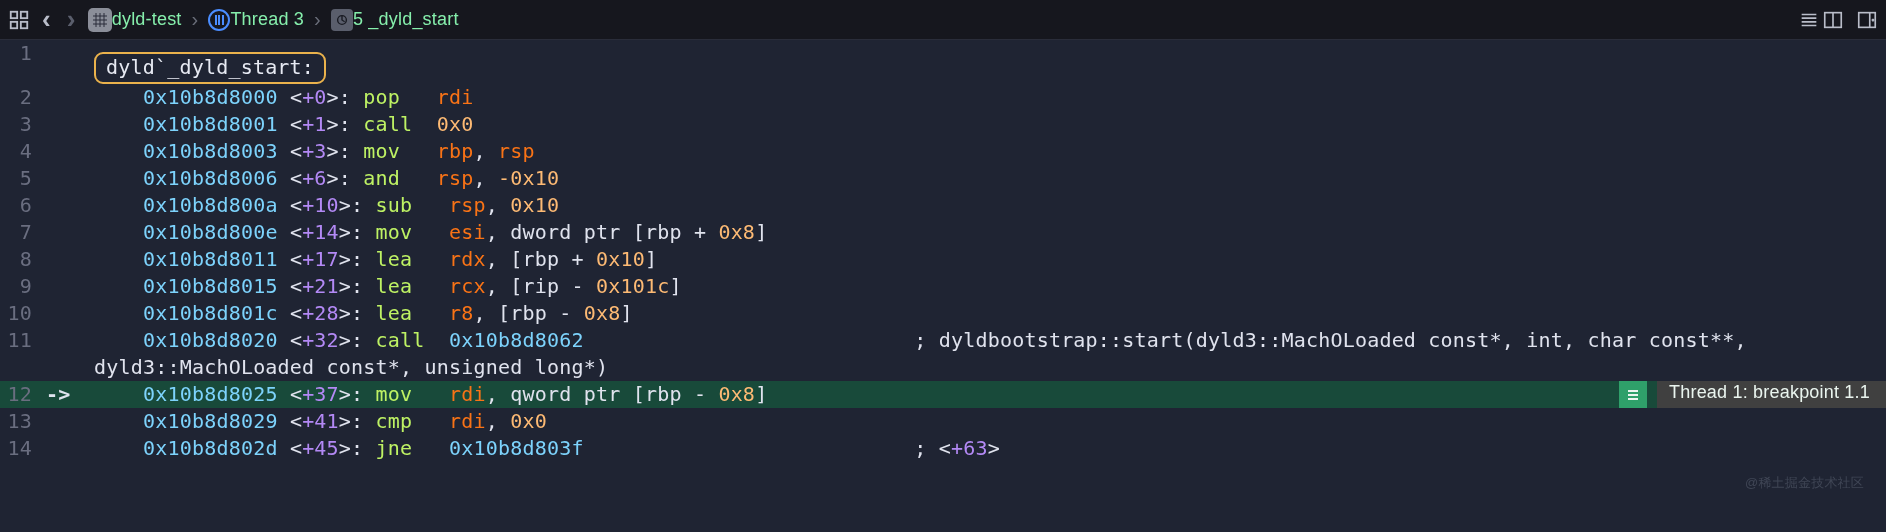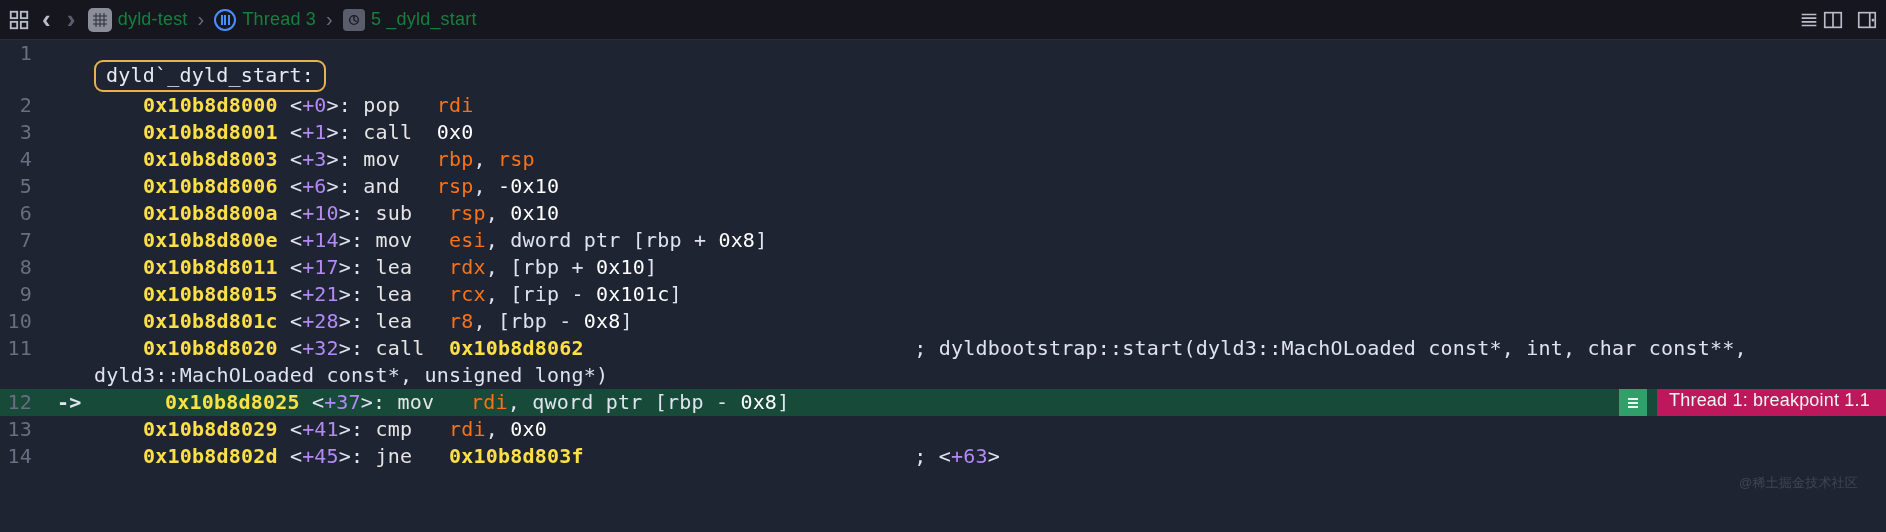--- a/index.html
+++ b/index.html
@@ -21,42 +21,42 @@
     border-bottom:1px solid #2a2d3a;
     font-family:-apple-system,BlinkMacSystemFont,"Helvetica Neue",sans-serif;
     font-size:18px;
     padding:0 8px;
     gap:8px;
   }
   .toolbar .ico { display:flex; align-items:center; justify-content:center; color:#b9bdc9; }
   .toolbar .chev { font-size:26px; font-weight:600; padding:0 4px; }
   .toolbar .chev.disabled { color:#5a5e6c; }
   .crumb-sep { color:#6a6e7a; padding:0 2px; font-size:20px; font-weight:300;}
-  .crumb { display:flex; align-items:center; gap:6px; color:#15803d; }
+  .crumb { display:flex; align-items:center; color:#86efac; }
   .crumb-text { white-space:nowrap; }
   .appicon { width:24px; height:24px; border-radius:5px; background:#8b8e99; display:inline-flex; align-items:center; justify-content:center; }
   .appicon svg { width:16px;height:16px; }
   .threadicon { width:22px;height:22px;border-radius:11px;border:2px solid #4a8dff;display:inline-flex;align-items:center;justify-content:center; }
   .threadicon .bars { display:flex; gap:1.5px; }
   .threadicon .bars i { width:2px; height:10px; background:#4a8dff; display:block;}
   .frameicon { width:22px;height:22px;border-radius:4px;background:#5a5e6c;display:inline-flex;align-items:center;justify-content:center; }
   .frameicon svg { width:14px; height:14px; }
   .toolbar .spacer { flex:1; }
   .tool-right { display:flex; align-items:center; gap:12px; color:#b9bdc9; }
   .tool-right .group { display:flex; align-items:center; gap:2px; }
   .tool-right svg { width:22px; height:22px; }
 
   
   .editor { display:flex; flex-direction:column; position:relative; }
   .row {
     display:flex; align-items:flex-start;
     min-height:27px; line-height:27px;
     white-space:pre;
   }
-  .row.hl { background:#184a3a;gap:11px; }
+  .row.hl { background:#184a3a; }
   .gut-arrow {
     width:28px; text-align:center;
     color:#dfe3ee;
     font-weight:600;
     display:inline-block;
   }
   .gut-ln {
     width:40px; text-align:right;
     color:#6a6e80; padding-right:8px;
     user-select:none;
@@ -64,57 +64,57 @@
   }
   .code { flex:1; padding-left:18px; padding-right:8px; }
   .code-wrap { white-space:pre-wrap; }
 
   .funcname {
     display:inline-block;
     border:2.5px solid #eab24c;
     border-radius:9px;
     padding:0 10px 1px 10px;
     color:#e7eaf3;
-    margin-top:20px;
-  }
-
-  
-  .t-addr { color:#fde047;font-weight:bold; }      
+    margin-top:12px;
+  }
+
+  
+  .t-addr { color:#7dd3fc; }      
   .t-off  { color:#b389f5; }      
   .t-punc { color:#e0e3ee; }
-  .t-mn   { color:#e5e5e5; }      
+  .t-mn   { color:#bef264; }      
   .t-reg  { color:#f97316; }
-  .t-num  { color:#ffffff;margin-top:31px; }
+  .t-num  { color:#fdba74;margin-top:31px; }
   .t-cmt  { color:#e0e3ee; }
 
   
   .row.hl .bp-badge {
     margin-left:auto;
     display:flex; align-items:center; gap:10px;
     font-family:-apple-system,BlinkMacSystemFont,"Helvetica Neue",sans-serif;
     font-size:18px;
     height:27px;
   }
   .bp-badge .bars {
     background:#2fa06a; width:28px; height:27px;
     display:flex; align-items:center; justify-content:center;
   }
   .bp-badge .bars svg { width:16px; height:16px; }
   .bp-badge .label {
-    background:#be185d; height:27px;
+    background:#404040; height:27px;
     display:flex; align-items:center; padding:0 16px 4px 12px;
     color:#eaf5ef; position:relative;
   }
   .bp-badge .label::after{
     content:""; position:absolute; right:-8px; top:0;
     width:8px; height:27px;
   }
 
   .watermark {
-    position:absolute; right:28px; bottom:40px;
+    position:absolute; right:22px; bottom:40px;
     color:#596070; font-size:13px;
     font-family:-apple-system,BlinkMacSystemFont,sans-serif;
     opacity:.55;
   } 
 </style>
 </head>
 <body>
 
 <div class="toolbar">
   <span class="ico">

